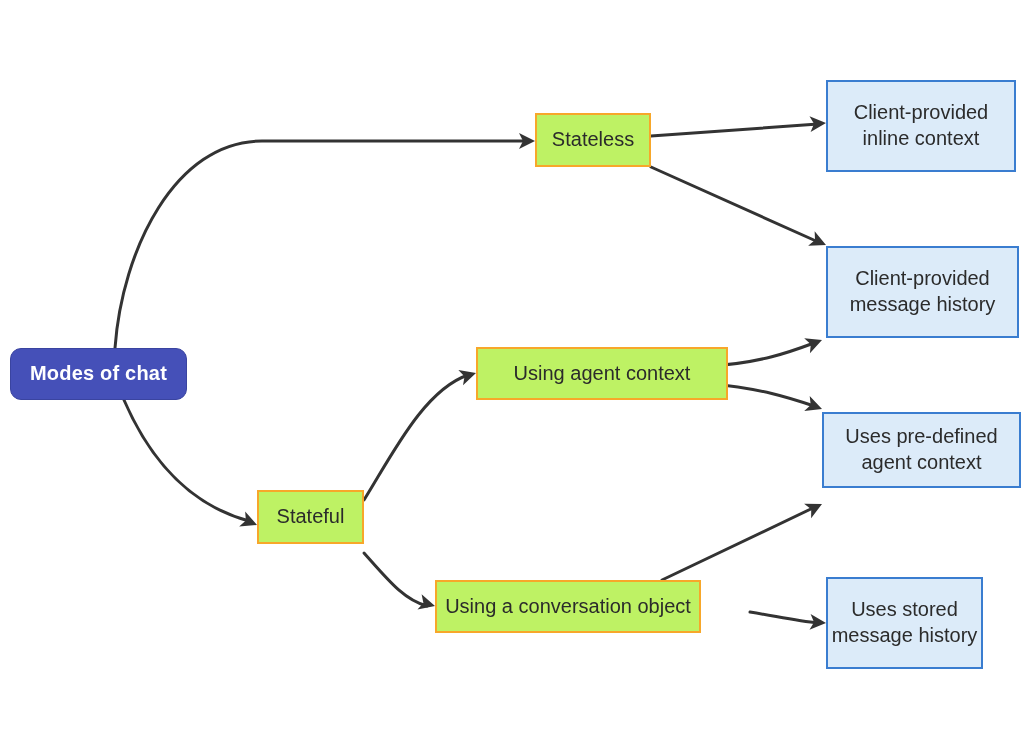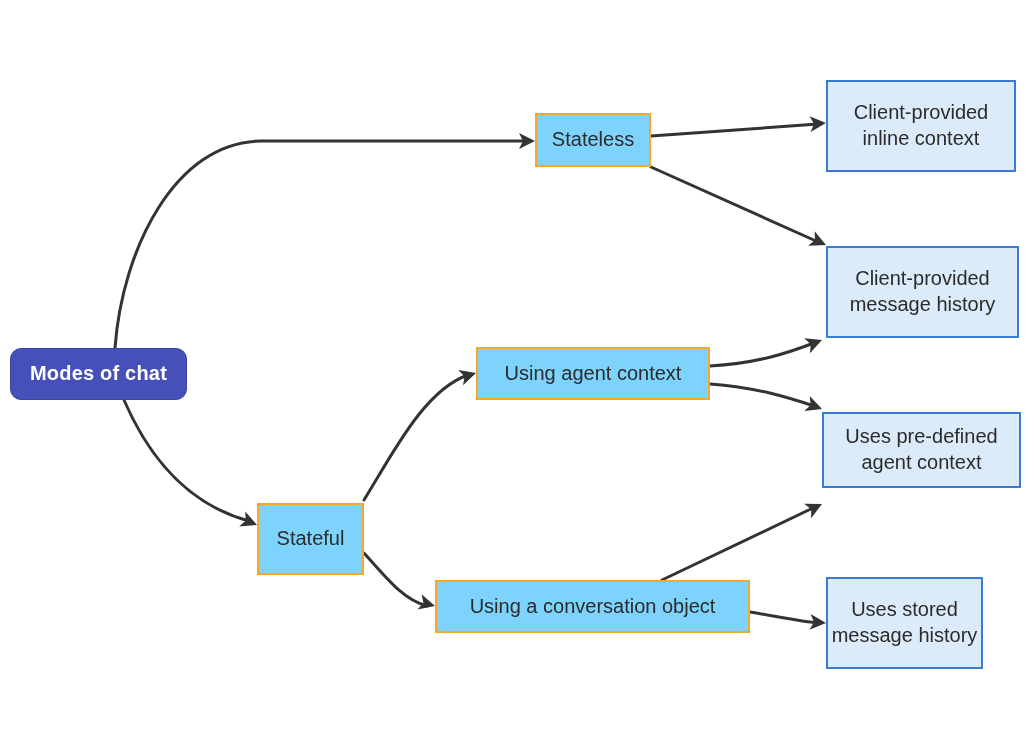--- a/index.html
+++ b/index.html
@@ -49,21 +49,21 @@
   .node-root {
     background: #4550b8;
     border: 1px solid #3a44a0;
     border-radius: 11px;
     color: #ffffff;
     font-weight: bold;
     font-size: 20px;
     letter-spacing: 0.2px;
   }
   .node-branch {
-    background: #7dd3fc;
+    background: #bef264;
     border: 2px solid #f7a72a;
     color: #2b2b2b;
     font-size: 20px;
   }
   .node-leaf {
     background: #dcebf9;
     border: 2px solid #3a7dd0;
     color: #2b2b2b;
     font-size: 20px;
   }
@@ -96,23 +96,23 @@
         <polygon class="arrow-head" points="-16,-8 0,0 -16,8 -12,0" transform="translate(822,340) rotate(-21)"></polygon>
         <polygon class="arrow-head" points="-16,-8 0,0 -16,8 -12,0" transform="translate(822,409) rotate(20)"></polygon>
         <polygon class="arrow-head" points="-16,-8 0,0 -16,8 -12,0" transform="translate(822,504) rotate(-26)"></polygon>
         <polygon class="arrow-head" points="-16,-8 0,0 -16,8 -12,0" transform="translate(826,623) rotate(4)"></polygon>
       </g>
   </svg>
 
   <div id="node-layer">
       <div class="node node-root" style="left: 10px; top: 348px; width: 177px; height: 52px;"><span>Modes of chat</span></div>
       <div class="node node-branch" style="left: 535px; top: 113px; width: 116px; height: 54px;"><span>Stateless</span></div>
-      <div class="node node-branch" style="left: 257px; top: 503px; width: 107px; height: 72px;"><span>Stateful</span></div>
-      <div class="node node-branch" style="left: 476px; top: 347px; width: 234px; height: 53px;"><span>Using agent context</span></div>
-      <div class="node node-branch" style="left: 435px; top: 580px; width: 315px; height: 53px;"><span>Using a conversation object</span></div>
+      <div class="node node-branch" style="left: 257px; top: 490px; width: 107px; height: 54px;"><span>Stateful</span></div>
+      <div class="node node-branch" style="left: 476px; top: 347px; width: 252px; height: 53px;"><span>Using agent context</span></div>
+      <div class="node node-branch" style="left: 435px; top: 580px; width: 266px; height: 53px;"><span>Using a conversation object</span></div>
       <div class="node node-leaf" style="left: 826px; top: 80px; width: 190px; height: 92px;"><span>Client-provided
 inline context</span></div>
       <div class="node node-leaf" style="left: 826px; top: 246px; width: 193px; height: 92px;"><span>Client-provided
 message history</span></div>
       <div class="node node-leaf" style="left: 822px; top: 412px; width: 199px; height: 76px;"><span>Uses pre-defined
 agent context</span></div>
       <div class="node node-leaf" style="left: 826px; top: 577px; width: 157px; height: 92px;"><span>Uses stored
 message history</span></div>
     </div>
 

